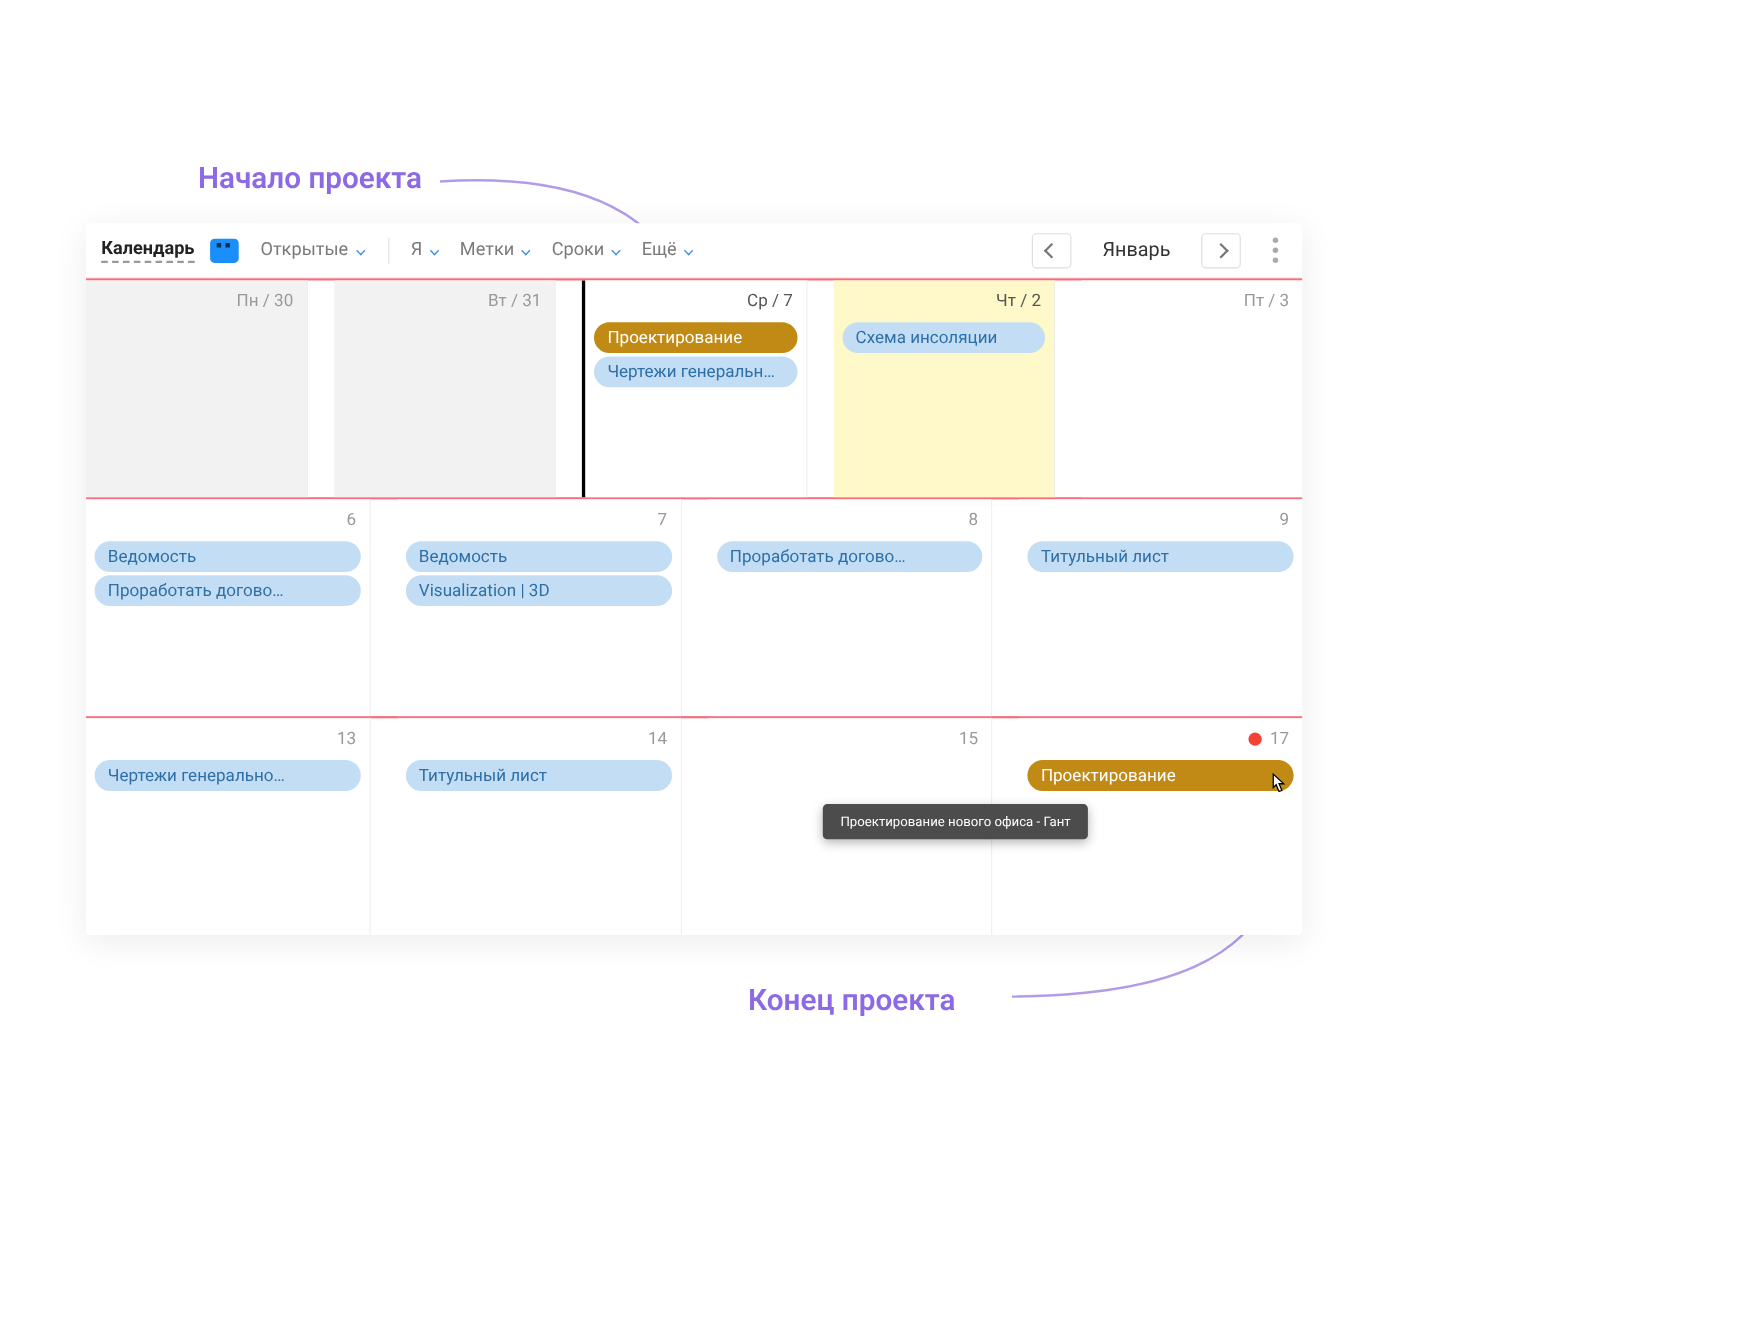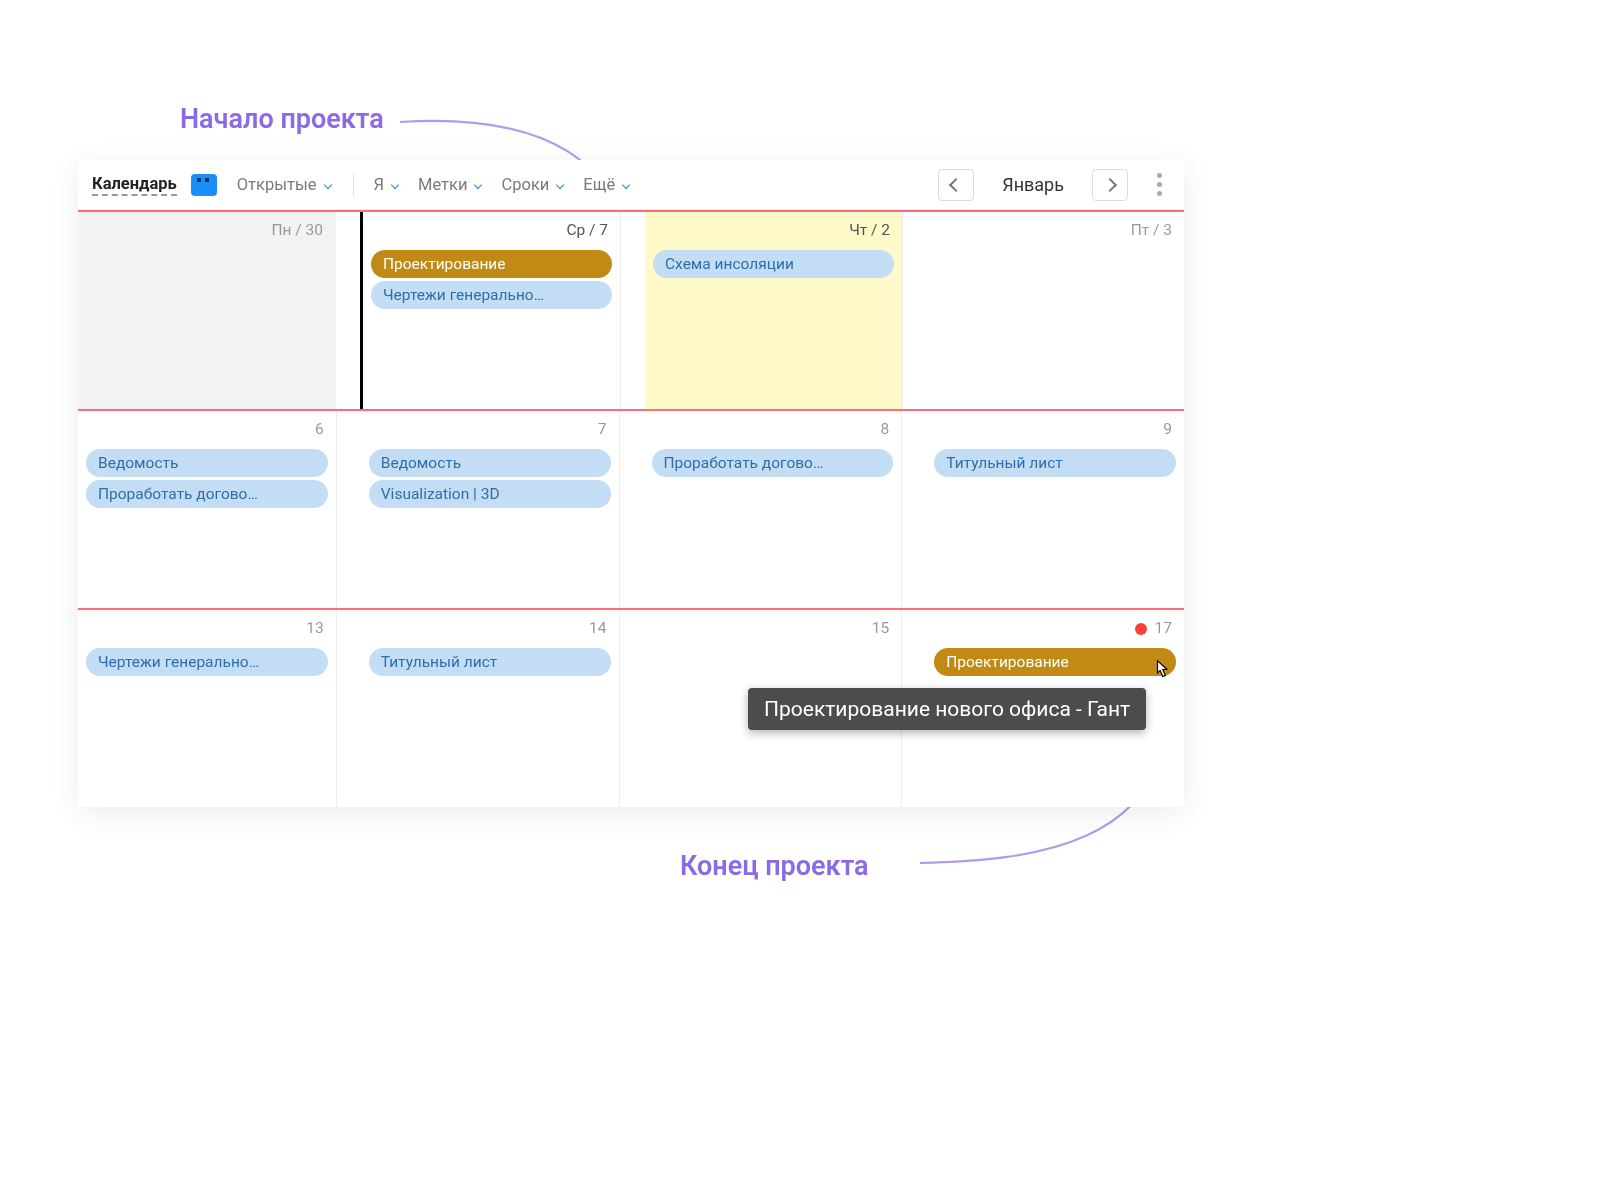--- a/index.html
+++ b/index.html
@@ -3,21 +3,21 @@
 <meta charset="utf-8">
 <style>
   * { box-sizing: border-box; margin: 0; padding: 0; }
   body {
     font-family: -apple-system, BlinkMacSystemFont, "Segoe UI", Roboto, Arial, sans-serif;
     background: #fff;
     width: 1600px;
     height: 1200px;
     position: relative;
   }
-  .stage { position: absolute; inset: 0; }
+  .stage { position: absolute; inset: 0; margin-top: 43px; }
 
   
   .annotation {
     position: absolute;
     color: #8c6ae6;
     font-weight: 600;
     font-size: 27px;
   }
   .ann-start { top: 103px; left: 180px; }
   .ann-end   { top: 850px; left: 680px; }
@@ -129,21 +129,21 @@
     white-space: nowrap; overflow:hidden; text-overflow:ellipsis;
     cursor:pointer;
   }
   .pill.blue{ background:#c3def4; color:#2e6fa8; }
   .pill.amber{ background:#c08a14; color:#fff; }
 
   
   .tooltip{
     position:absolute;
     background:#4c4c4c; color:#fff;
-    font-size:21px;
+    font-size:12px;
     padding:9px 16px; border-radius:4px;
     white-space:nowrap;
     box-shadow:0 3px 10px rgba(0,0,0,.3);
   }
   .ghost{
     color:#6b6b6b; font-size:15.5px; padding:5px 12px; margin:3px 2px;
     white-space:nowrap; overflow:hidden; text-overflow:ellipsis;
   }
 
   .cursor{
@@ -210,20 +210,23 @@
           <span></span>
           <span></span>
       </span>
     </div>
 
     <div class="grid" id="grid">
         <div class="row">
           <div class="cell dim">
             <div class="daylabel">Пн / 30</div>
           </div>
+          <div class="cell dim">
+            <div class="daylabel">Вт / 31</div>
+          </div>
           <div class="cell today-edge">
             <div class="daylabel dark">Ср / 7</div>
             <div class="pill amber">Проектирование</div>
             <div class="pill blue">Чертежи генерально…</div>
           </div>
           <div class="cell highlight">
             <div class="daylabel dark">Чт / 2</div>
             <div class="pill blue">Схема инсоляции</div>
           </div>
           <div class="cell">

